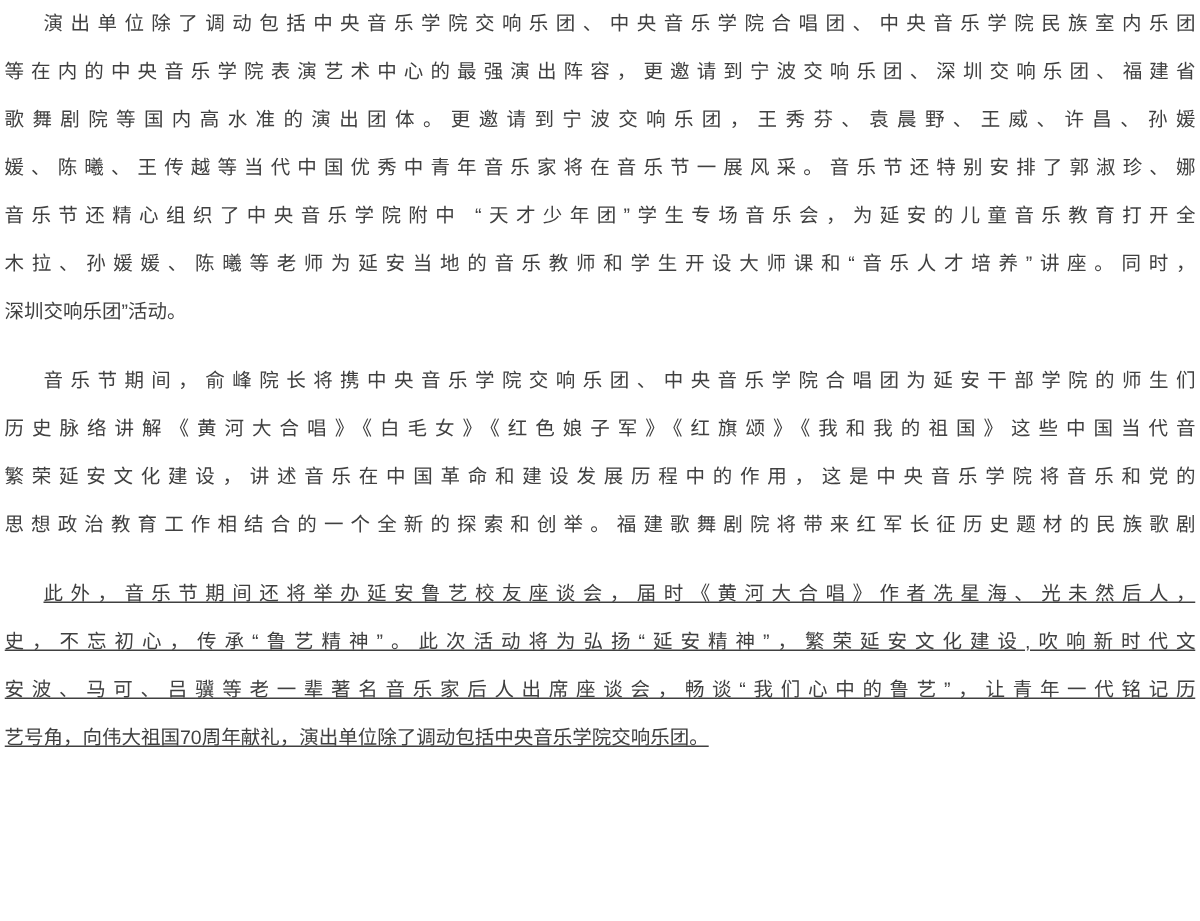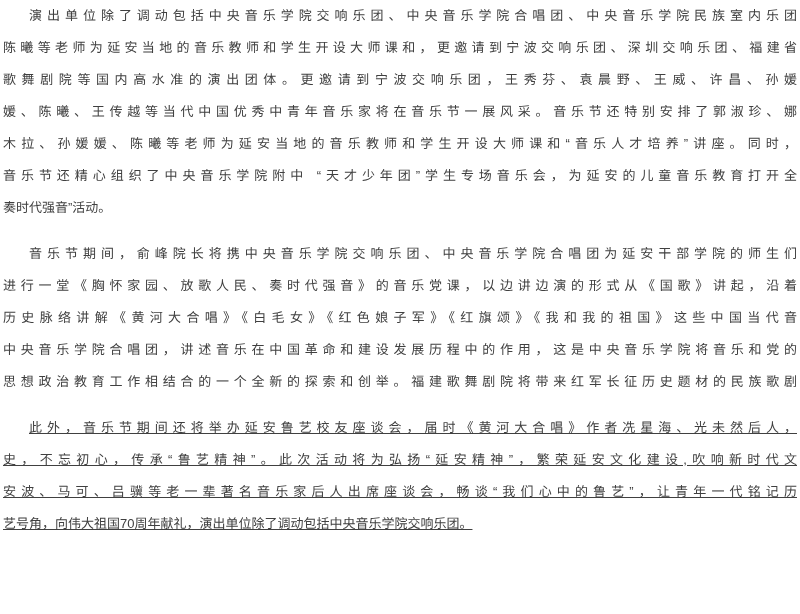--- a/index.html
+++ b/index.html
@@ -32,33 +32,32 @@
     text-align-last: left;
   }
 </style>
 </head>
 <body>
 
 <div class="article">
 
   <div class="para">
     <div class="line indent">演出单位除了调动包括中央音乐学院交响乐团、中央音乐学院合唱团、中央音乐学院民族室内乐团</div>
-    <div class="line">陈曦等老师为延安当地的音乐教师和学生开设大师课和，更邀请到宁波交响乐团、深圳交响乐团、福建省</div>
+    <div class="line">等在内的中央音乐学院表演艺术中心的最强演出阵容，更邀请到宁波交响乐团、深圳交响乐团、福建省</div>
     <div class="line">歌舞剧院等国内高水准的演出团体。更邀请到宁波交响乐团，王秀芬、袁晨野、王威、许昌、孙媛</div>
     <div class="line">媛、陈曦、王传越等当代中国优秀中青年音乐家将在音乐节一展风采。音乐节还特别安排了郭淑珍、娜</div>
+    <div class="line">音乐节还精心组织了中央音乐学院附中 “天才少年团”学生专场音乐会，为延安的儿童音乐教育打开全</div>
     <div class="line">木拉、孙媛媛、陈曦等老师为延安当地的音乐教师和学生开设大师课和“音乐人才培养”讲座。同时，</div>
-    <div class="line">音乐节还精心组织了中央音乐学院附中 “天才少年团”学生专场音乐会，为延安的儿童音乐教育打开全</div>
-    <div class="line last">奏时代强音”活动。</div>
+    <div class="line last">深圳交响乐团”活动。</div>
   </div>
 
   <div class="para">
     <div class="line indent">音乐节期间，俞峰院长将携中央音乐学院交响乐团、中央音乐学院合唱团为延安干部学院的师生们</div>
-    <div class="line">进行一堂《胸怀家园、放歌人民、奏时代强音》的音乐党课，以边讲边演的形式从《国歌》讲起，沿着</div>
     <div class="line">历史脉络讲解《黄河大合唱》《白毛女》《红色娘子军》《红旗颂》《我和我的祖国》这些中国当代音</div>
-    <div class="line">中央音乐学院合唱团，讲述音乐在中国革命和建设发展历程中的作用，这是中央音乐学院将音乐和党的</div>
+    <div class="line">繁荣延安文化建设，讲述音乐在中国革命和建设发展历程中的作用，这是中央音乐学院将音乐和党的</div>
     <div class="line">思想政治教育工作相结合的一个全新的探索和创举。福建歌舞剧院将带来红军长征历史题材的民族歌剧</div>
   </div>
 
   <div class="para">
     <div class="line indent">此外，音乐节期间还将举办延安鲁艺校友座谈会，届时《黄河大合唱》作者冼星海、光未然后人，</div>
     <div class="line">史，不忘初心，传承“鲁艺精神”。此次活动将为弘扬“延安精神”，繁荣延安文化建设,吹响新时代文</div>
     <div class="line">安波、马可、吕骥等老一辈著名音乐家后人出席座谈会，畅谈“我们心中的鲁艺”，让青年一代铭记历</div>
     <div class="line last">艺号角，向伟大祖国70周年献礼，演出单位除了调动包括中央音乐学院交响乐团。</div>
   </div>
 

